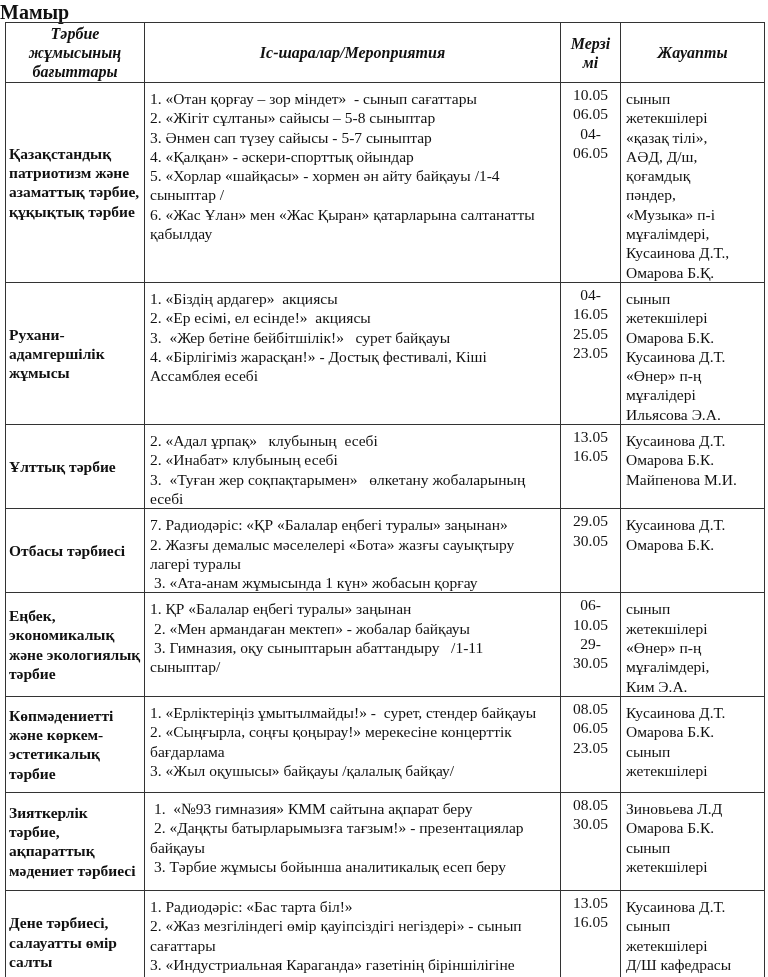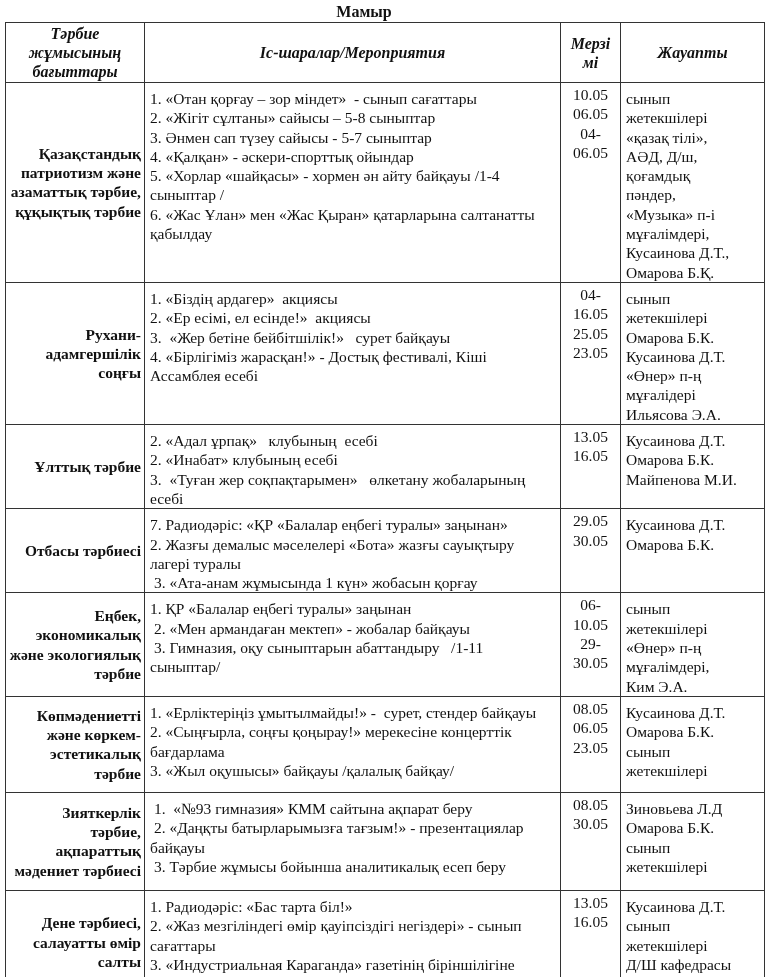--- a/index.html
+++ b/index.html
@@ -1,25 +1,25 @@
 <!DOCTYPE html>
 <html><head>
 <meta charset="utf-8">
 <style>
   html, body { margin: 0; padding: 0; background: #ffffff; }
   body { width: 768px; height: 977px; position: relative; overflow: hidden;
          font-family: "Liberation Serif", "DejaVu Serif", serif; color: #111; }
-  .title { position: absolute; left: 0; top: 2px; width: 728px; text-align: center;
-           font-weight: bold; font-size: 16px; line-height: 20px; }
+  .title { position: absolute; left: 0; top: 2px; width: 728px; 
+           font-weight: bold; font-size: 20px; line-height: 20px; }
   table { position: absolute; left: 5px; top: 22px; border-collapse: collapse;
           table-layout: fixed; width: 759px; }
   col.c1 { width: 139px; } col.c2 { width: 416px; } col.c3 { width: 60px; } col.c4 { width: 144px; }
   th, td { border: 1.5px solid #333; vertical-align: top; padding: 0 5px; font-size: 15.5px; line-height: 19.3px; }
   th { font-style: italic; font-weight: bold; text-align: center; vertical-align: middle; font-size: 16px; line-height: 19px; }
-  td.dir { font-weight: bold; text-align: right; vertical-align: middle; padding: 0 3px; }
+  td.dir { font-weight: bold; text-align: left; vertical-align: middle; padding: 0 3px; }
   td.dates { text-align: center; padding: 2px 2px 0 2px; margin-top: 6px; }
   td.acts, td.resp { padding-top: 6px; }
   .line { display: block; white-space: pre-wrap; }
   tr.h0 { height: 60px; margin-top: 31px; } tr.h1 { height: 190px; } tr.h2 { height: 141px; } tr.h3 { height: 78px; }
   tr.h4 { height: 79px; } tr.h5 { height: 100px; } tr.h6 { height: 96px; } tr.h7 { height: 98px; } tr.h8 { height: 103px; }
 </style>
 </head>
 <body>
 
 <div class="title">Мамыр</div>
@@ -63,21 +63,21 @@
           <span class="line">АӘД, Д/ш,</span>
           <span class="line">қоғамдық</span>
           <span class="line">пәндер,</span>
           <span class="line">«Музыка» п-і</span>
           <span class="line">мұғалімдері,</span>
           <span class="line">Кусаинова Д.Т.,</span>
           <span class="line">Омарова Б.Қ.</span>
         </td>
       </tr>
       <tr class="h2">
-        <td class="dir">Рухани-адамгершілік соңғы</td>
+        <td class="dir">Рухани-адамгершілік жұмысы</td>
         <td class="acts">
           <span class="line">1. «Біздің ардагер»  акциясы</span>
           <span class="line">2. «Ер есімі, ел есінде!»  акциясы</span>
           <span class="line">3.  «Жер бетіне бейбітшілік!»   сурет байқауы</span>
           <span class="line">4. «Бірлігіміз жарасқан!» - Достық фестивалі, Кіші Ассамблея есебі</span>
         </td>
         <td class="dates">
           <span class="line">04-</span>
           <span class="line">16.05</span>
           <span class="line">25.05</span>

